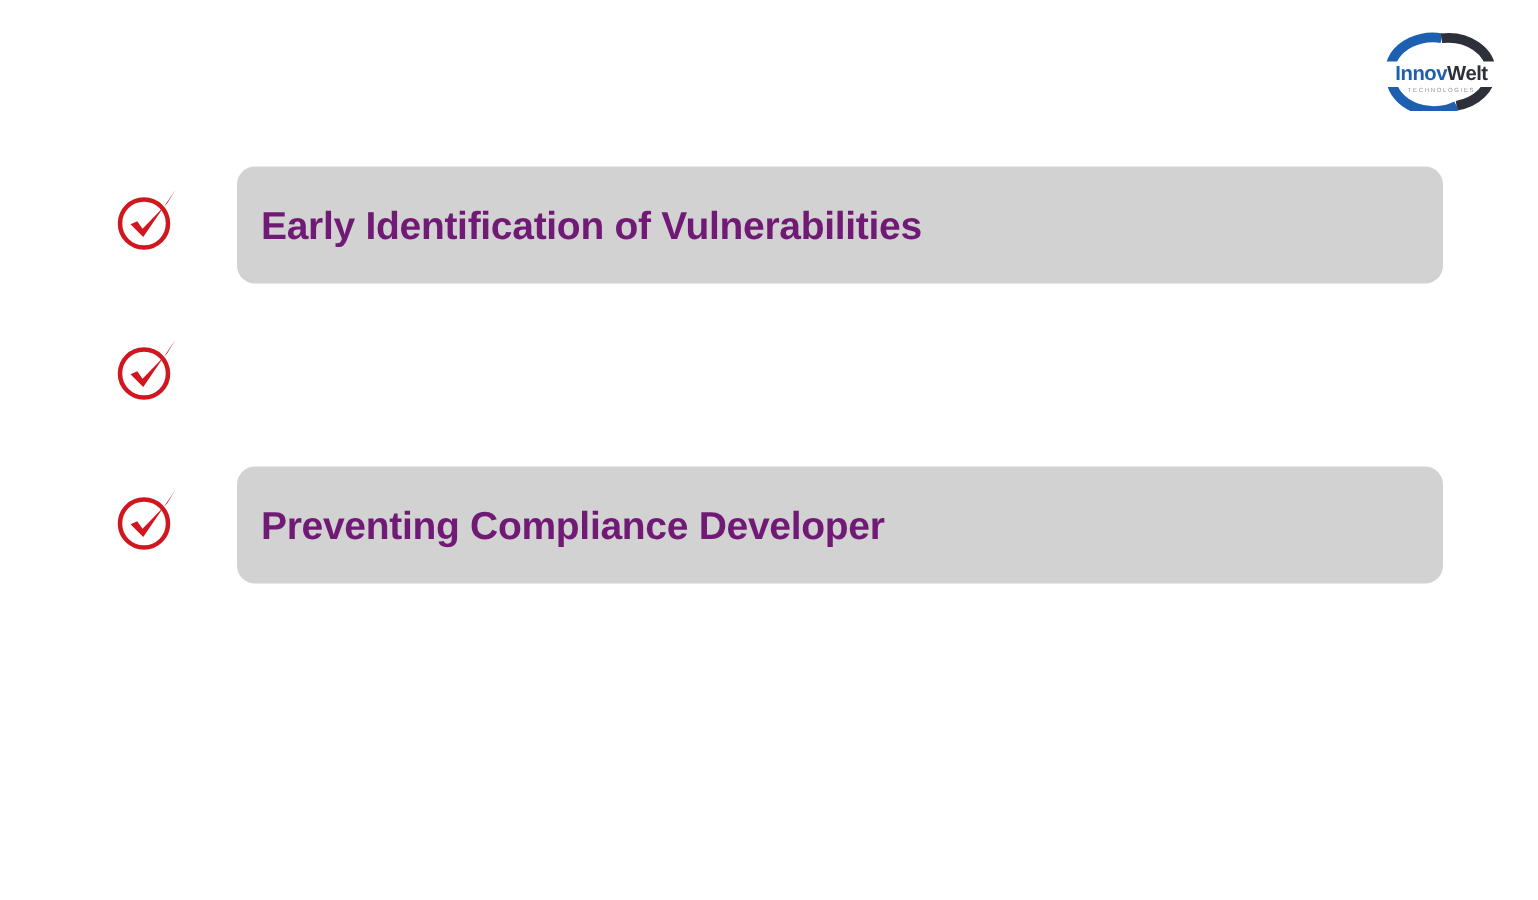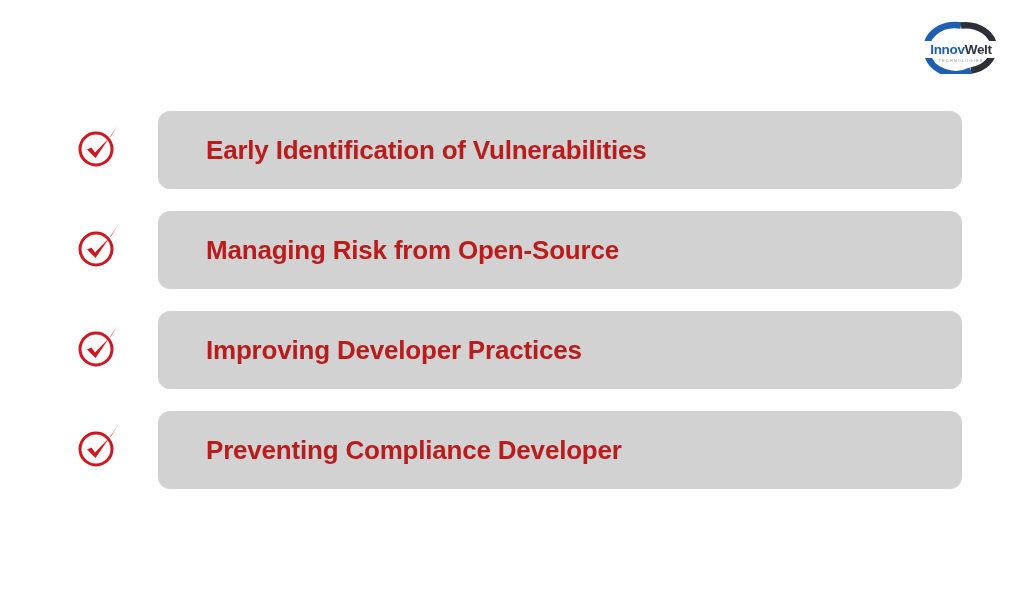--- a/index.html
+++ b/index.html
@@ -69,26 +69,26 @@
     left: 158px;
     top: 0;
     width: 804px;
     height: 78px;
     background: #d2d2d2;
     border-radius: 12px;
     display: flex;
     align-items: center;
   }
   .bar-label {
-    padding-left: 48px;
+    padding-left: 16px;
     font-family: "Liberation Sans", sans-serif;
     font-size: 26px;
     font-weight: bold;
     letter-spacing: -0.2px;
-    color: #b91c1c;
+    color: #701a75;
     line-height: 1.1;
     white-space: nowrap;
   }
 </style>
 </head>
 <body>
 
 <div class="slide">
 
   <div class="logo">
@@ -124,36 +124,22 @@
       </div>
     </div>
 
     <div class="row">
       <span class="check-icon">
         <svg viewBox="0 0 44 46" xmlns="http://www.w3.org/2000/svg" aria-hidden="true">
           <circle cx="20" cy="26" r="16" fill="none" stroke="#d0171f" stroke-width="3"></circle>
           <path d="M 11 26.5 L 19.5 35 L 41 3.5 L 35.5 12.5 L 19 29.5 L 15.5 24.5 Z" fill="#d0171f"></path>
         </svg>
       </span>
-      <div class="bar">
-        <span class="bar-label">Managing Risk from Open-Source</span>
-      </div>
     </div>
 
-    <div class="row">
-      <span class="check-icon">
-        <svg viewBox="0 0 44 46" xmlns="http://www.w3.org/2000/svg" aria-hidden="true">
-          <circle cx="20" cy="26" r="16" fill="none" stroke="#d0171f" stroke-width="3"></circle>
-          <path d="M 11 26.5 L 19.5 35 L 41 3.5 L 35.5 12.5 L 19 29.5 L 15.5 24.5 Z" fill="#d0171f"></path>
-        </svg>
-      </span>
-      <div class="bar">
-        <span class="bar-label">Improving Developer Practices</span>
-      </div>
-    </div>
 
     <div class="row">
       <span class="check-icon">
         <svg viewBox="0 0 44 46" xmlns="http://www.w3.org/2000/svg" aria-hidden="true">
           <circle cx="20" cy="26" r="16" fill="none" stroke="#d0171f" stroke-width="3"></circle>
           <path d="M 11 26.5 L 19.5 35 L 41 3.5 L 35.5 12.5 L 19 29.5 L 15.5 24.5 Z" fill="#d0171f"></path>
         </svg>
       </span>
       <div class="bar">
         <span class="bar-label">Preventing Compliance Developer</span>

